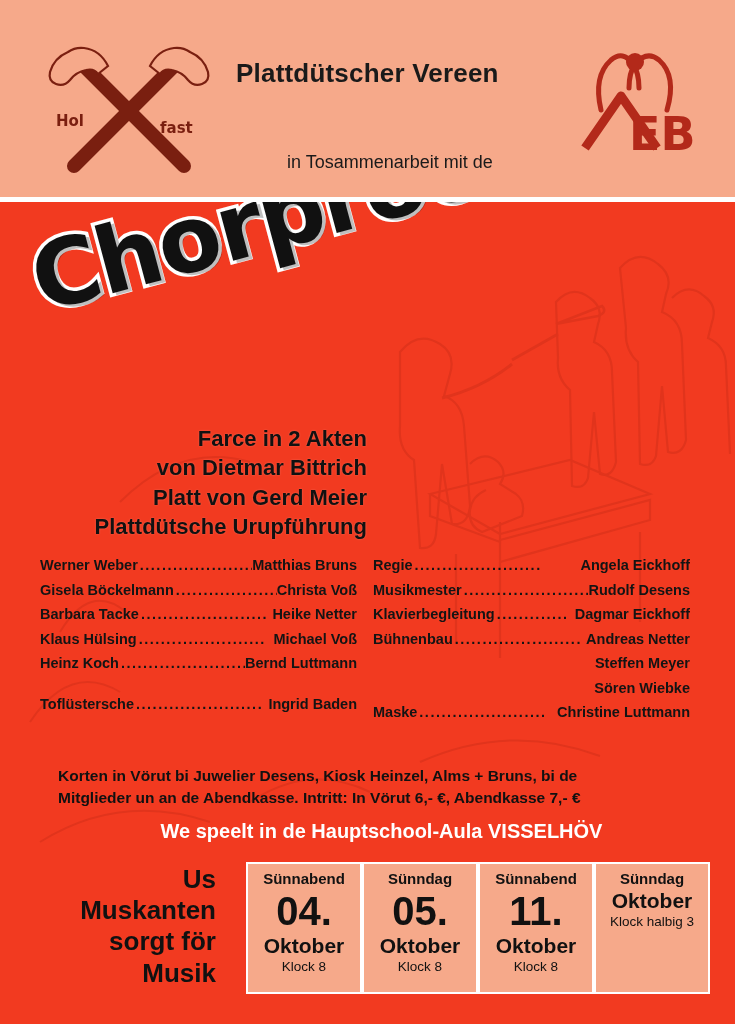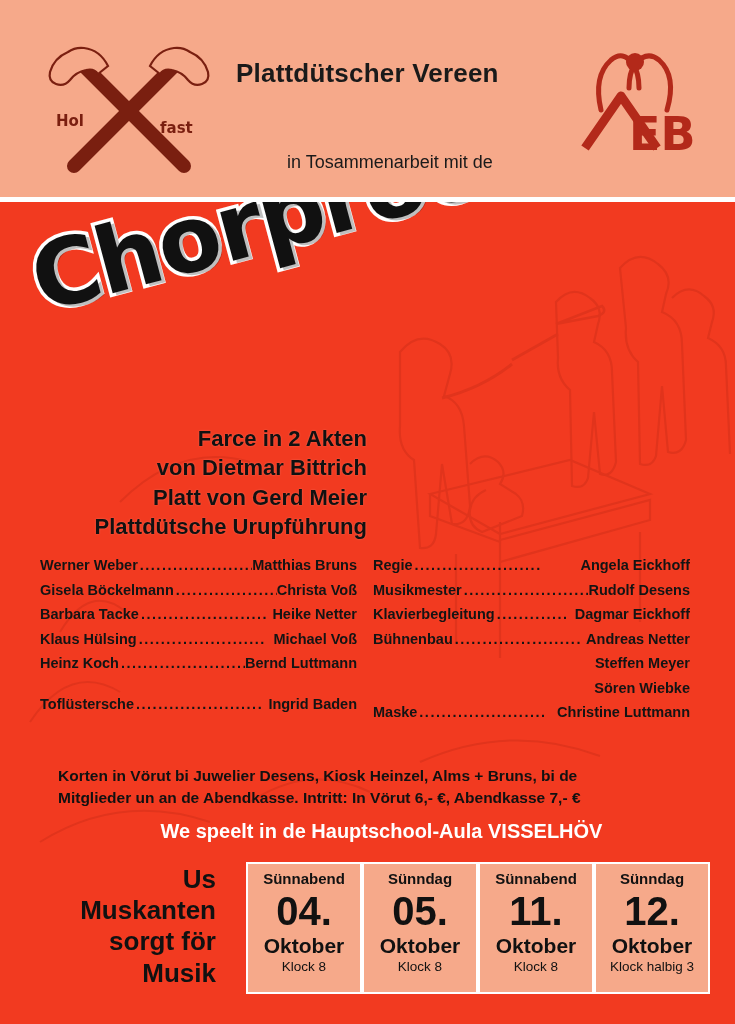--- a/index.html
+++ b/index.html
@@ -442,21 +442,20 @@
 
       <div class="date-card">
         <div class="date-day">Sünnabend</div>
         <div class="date-num">11.</div>
         <div class="date-month">Oktober</div>
         <div class="date-time">Klock 8</div>
       </div>
 
       <div class="date-card">
         <div class="date-day">Sünndag</div>
-        <div class="date-num">12.</div>
         <div class="date-month">Oktober</div>
         <div class="date-time">Klock halbig 3</div>
       </div>
 
     </div>
 
   </div>
 </div>
 
 </body></html>

